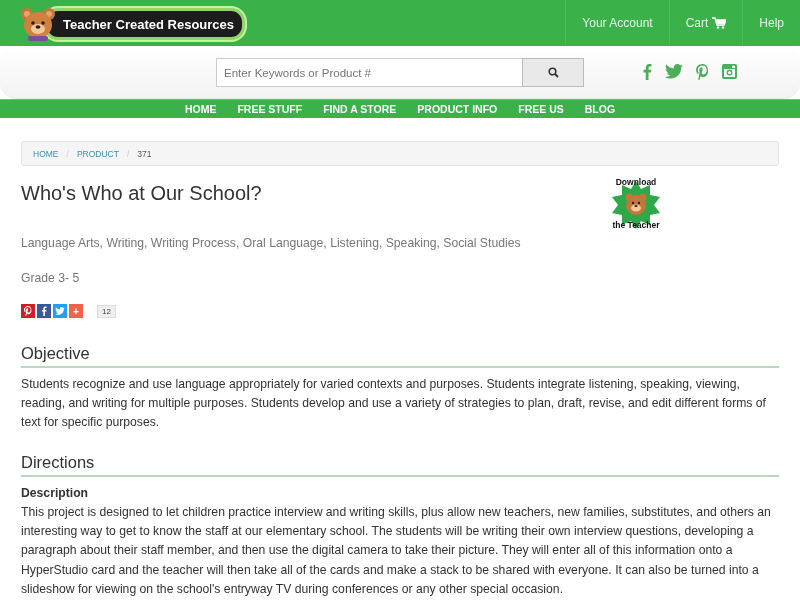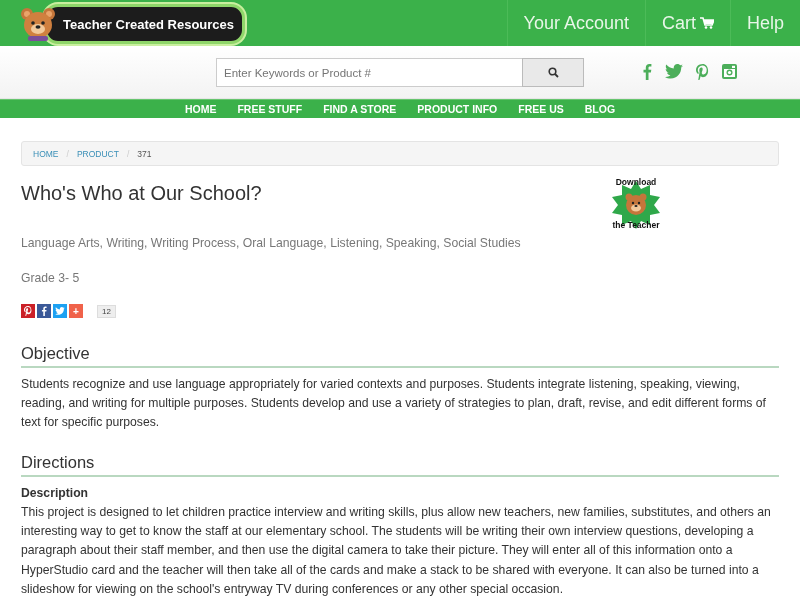--- a/index.html
+++ b/index.html
@@ -1,24 +1,24 @@
 <!DOCTYPE html>
 <html><head>
 <meta charset="utf-8">
 <style>
   * { box-sizing: border-box; margin: 0; padding: 0; }
   body { width: 800px; height: 600px; overflow: hidden; background: #fff; font-family: "Liberation Sans", sans-serif; color: #333; }
   .topbar { height: 46px; background: #3bb14a; position: relative; }
   .logo { position: absolute; left: 18px; top: 7px; height: 34px; display: flex; align-items: center; }
   .bear { width: 40px; height: 36px; position: relative; z-index: 2; }
-  .logo-pill { margin-left: -14px; height: 40px; padding: 0 8px 0 16px; background: #1c1c1c; border: 3px solid #8fd66a; border-radius: 14px; display: flex; align-items: center; color: #fff; font-size: 13px; font-weight: bold; white-space: nowrap; box-shadow: 0 0 0 2px #c9ef9f; }
+  .logo-pill { margin-left: -14px; height: 32px; padding: 0 8px 0 16px; background: #1c1c1c; border: 3px solid #8fd66a; border-radius: 14px; display: flex; align-items: center; color: #fff; font-size: 13px; font-weight: bold; white-space: nowrap; box-shadow: 0 0 0 2px #c9ef9f; }
   .toplinks { position: absolute; right: 0; top: 0; height: 46px; display: flex; }
-  .toplinks .tl { height: 46px; display: flex; align-items: center; padding: 8px 16px; color: #e8f6e8; font-size: 18px; border-left: 1px solid #4cbb58; white-space: nowrap; }
+  .toplinks .tl { height: 46px; display: flex; align-items: center; padding: 8px 16px; color: #e8f6e8; font-size: 12px; border-left: 1px solid #4cbb58; white-space: nowrap; }
   .toplinks .tl:first-child { padding-left: 16px; margin-left: 0; }
-  .searchrow { height: 53px; background: linear-gradient(#fff, #f3f3f3); position: relative; border-bottom: 1px solid #e6e6e6; }
+  .searchrow { height: 53px; background: linear-gradient(#fff, #f3f3f3); position: relative; border-bottom: 1px solid #e6e6e6; border-radius: 17px; }
   .search-input { position: absolute; left: 216px; top: 12px; width: 307px; height: 29px; border: 1px solid #ccc; border-right: none; background: #fff; font-size: 11.5px; color: #555; padding: 0 7px; font-family: "Liberation Sans", sans-serif; outline: none; }
   .search-btn { position: absolute; left: 522px; top: 12px; width: 62px; height: 29px; background: #e9e9e9; border: 1px solid #bbb; display: flex; align-items: center; justify-content: center; }
   .social-top { position: absolute; left: 642px; top: 63px; display: flex; gap: 13px; align-items: center; }
   .navbar { height: 19px; background: #3bb14a; display: flex; justify-content: center; align-items: center; gap: 0; border-top: 1px solid #67c56f; }
   .navbar .nav { color: #fff; font-size: 10.5px; font-weight: bold; padding: 0 10.5px; white-space: nowrap; }
   .breadcrumb { position: absolute; left: 21px; top: 141px; width: 758px; height: 25px; background: #f5f5f5; border: 1px solid #e4e4e4; border-radius: 3px; display: flex; align-items: center; padding-left: 11px; font-size: 8.5px; }
   .breadcrumb .bc-link { color: #3a8fb7; }
   .breadcrumb .sep { color: #ccc; margin: 0 8px; }
   .breadcrumb .bc-cur { color: #555; }
   .title { position: absolute; left: 21px; top: 182px; font-size: 20px; color: #333; white-space: nowrap; }

